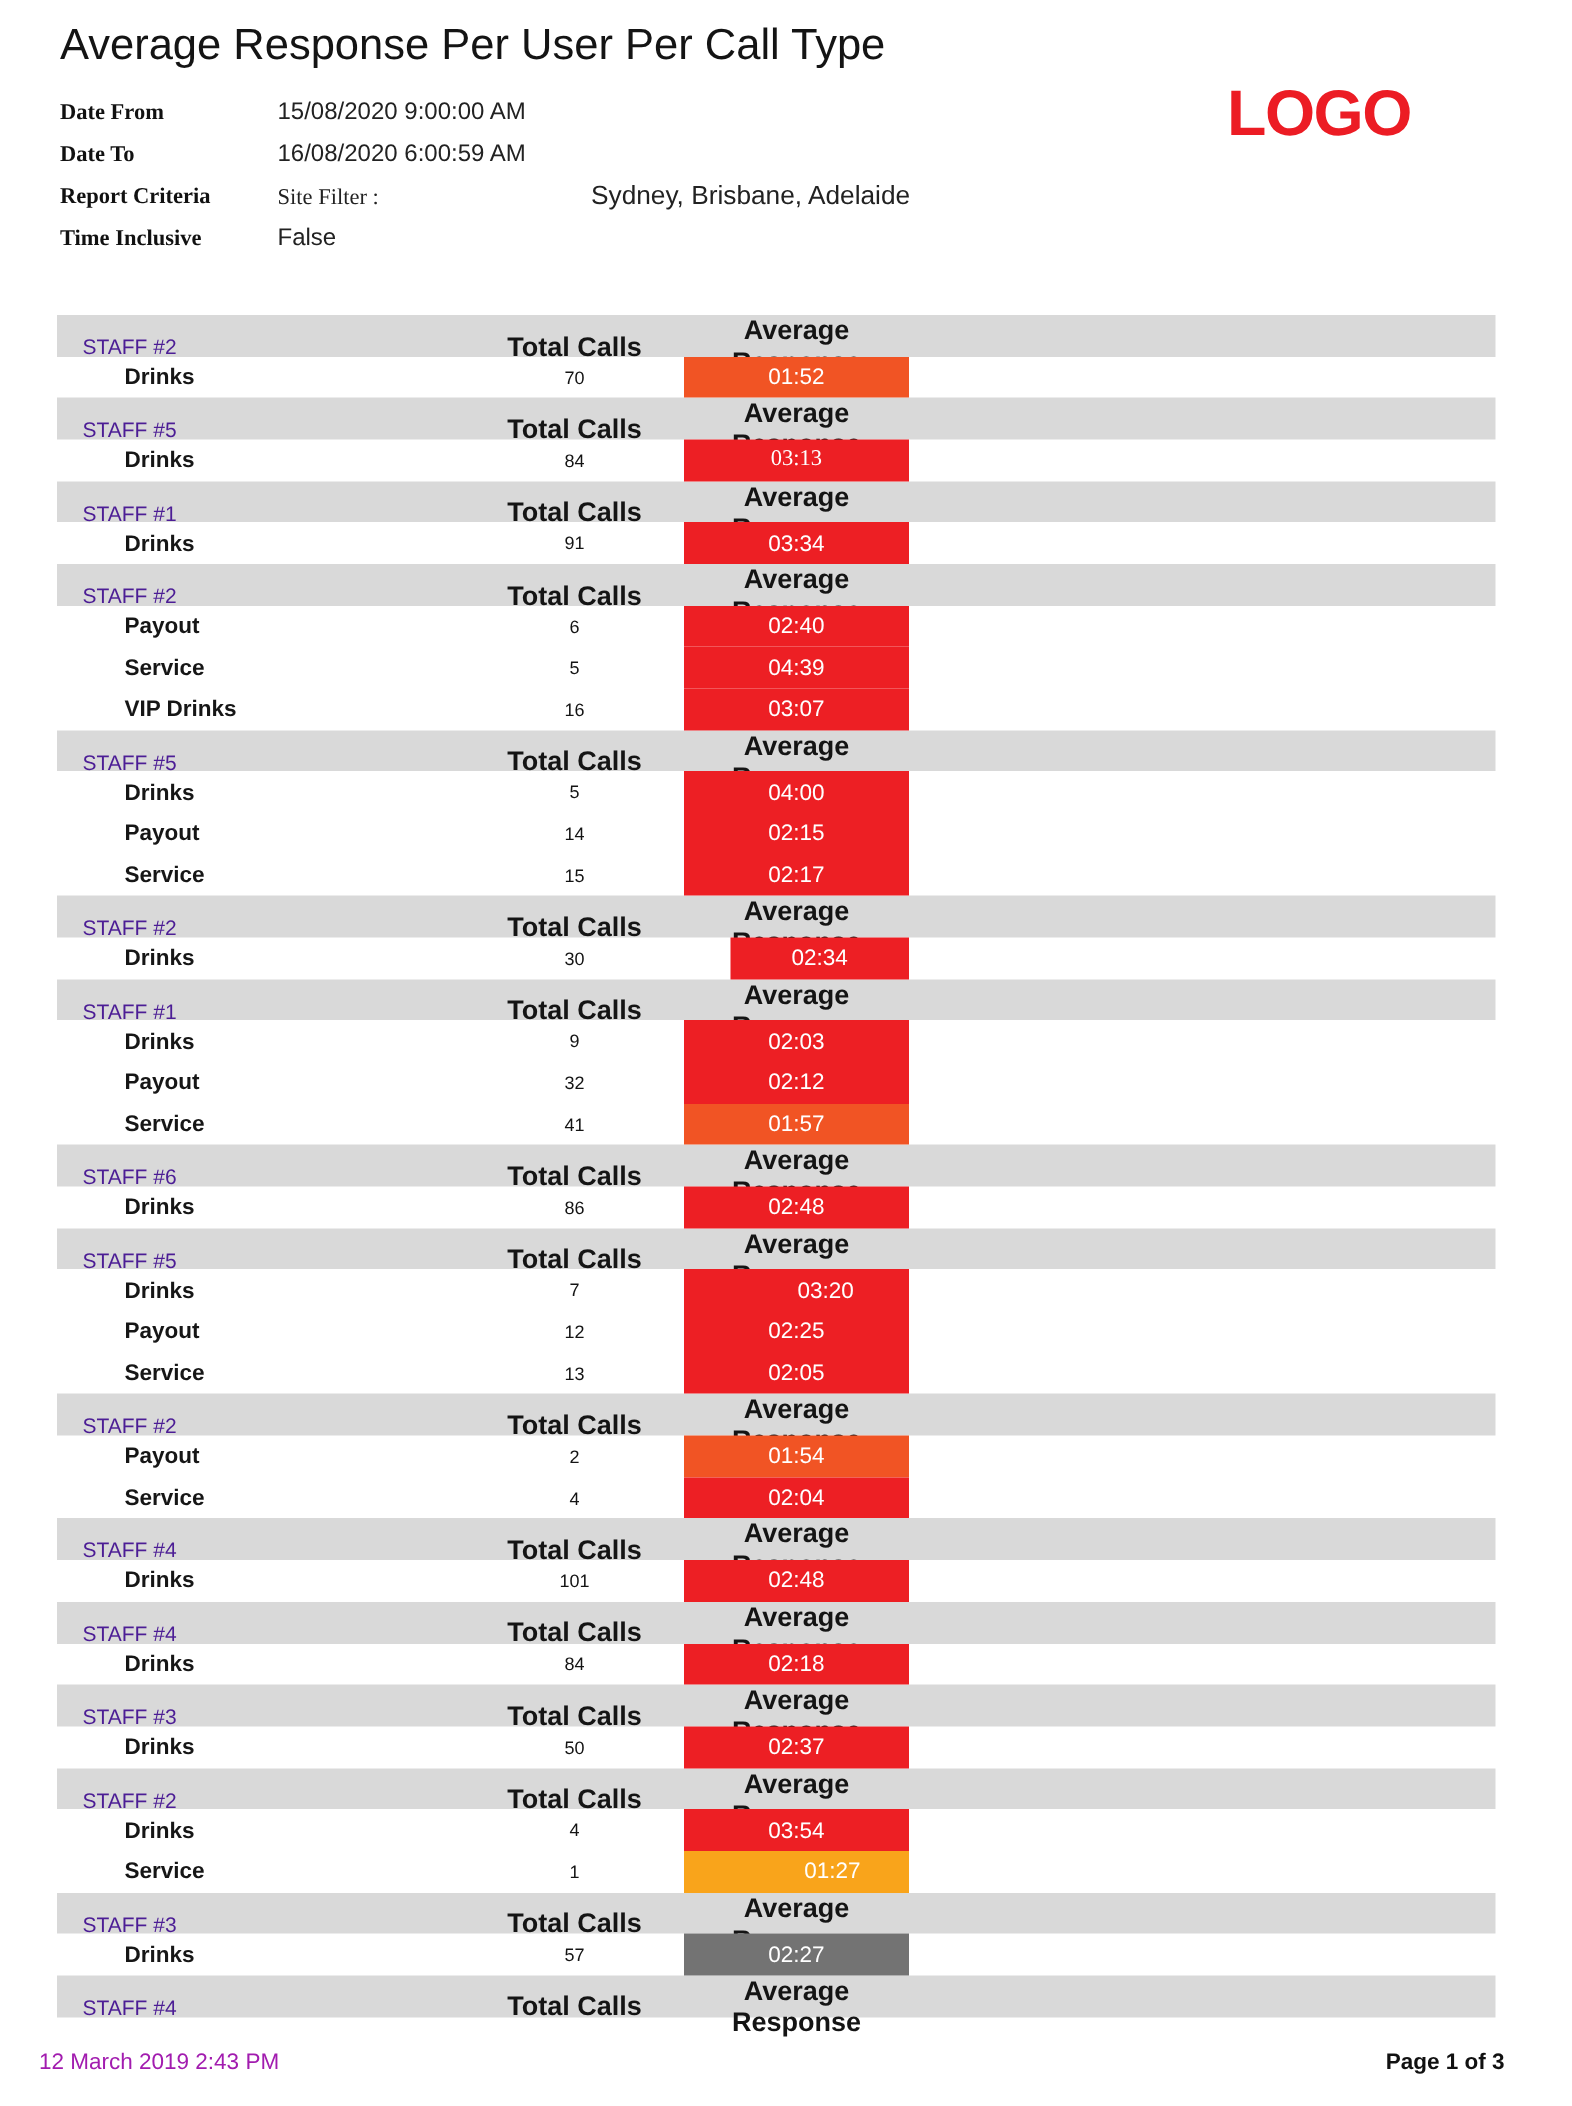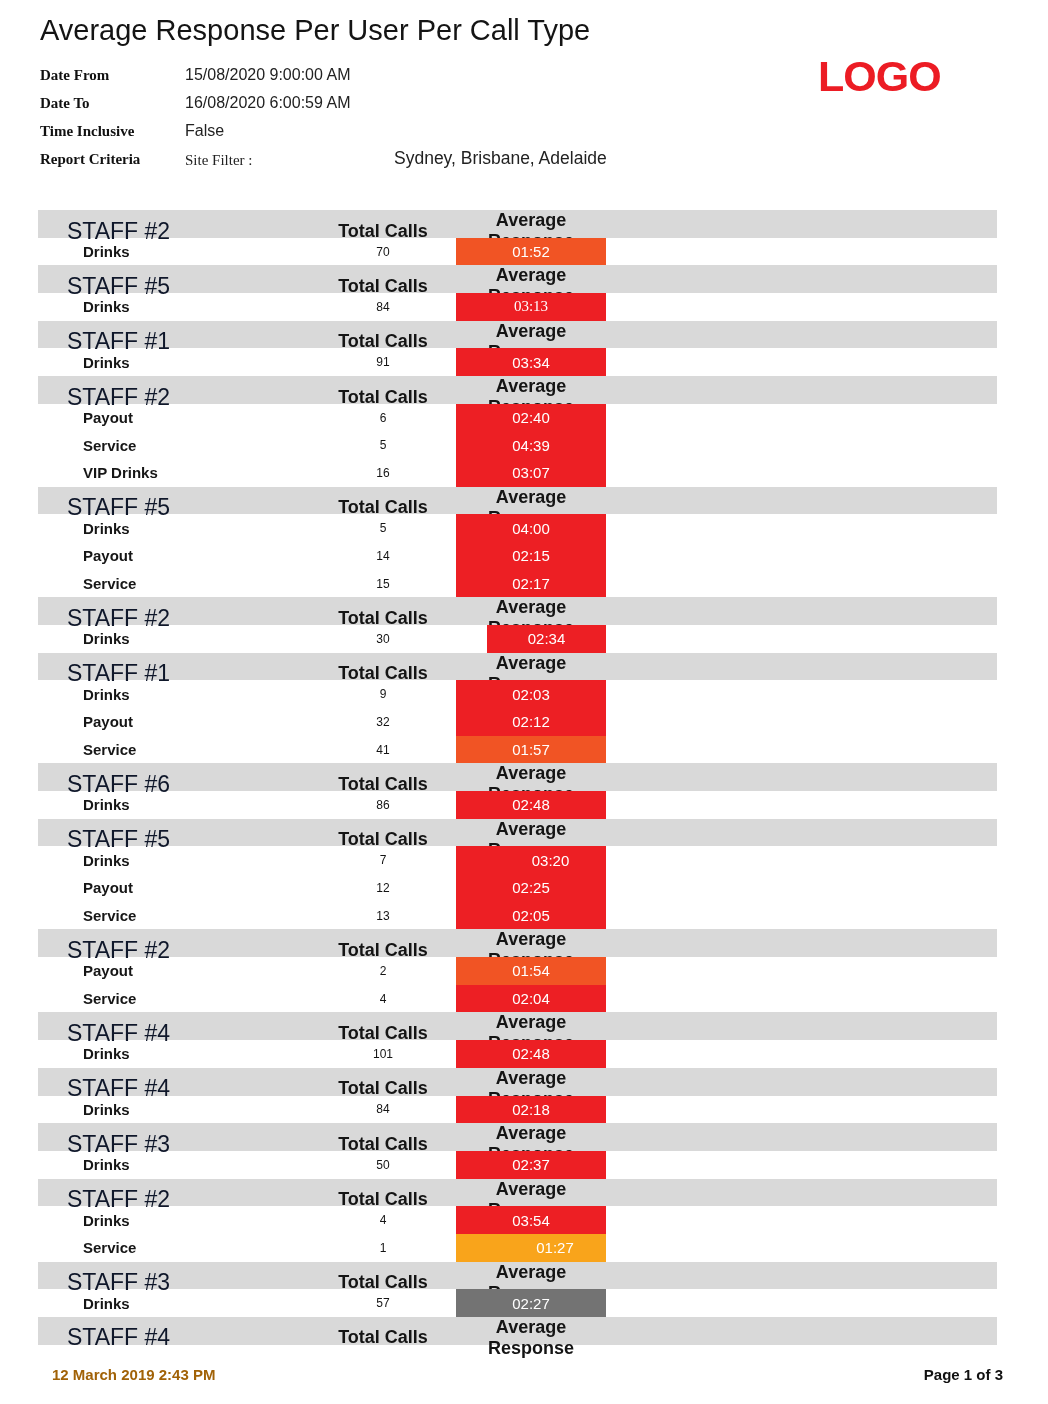--- a/index.html
+++ b/index.html
@@ -45,43 +45,43 @@
   
   .report-table { position: absolute; left: 38px; top: 210px; width: 959px; }
   .row {
     height: 27.68px;
     display: grid;
     grid-template-columns: 283px 124px 11px 150px 1fr;
     align-items: center;
   }
   .row.header { background: #D9D9D9; }
   .staff-label {
-    grid-column: 1; padding-left: 29px;
-    font-size: 23px; font-weight: 400; color: #0f172a;
+    grid-column: 1; padding-left: 17px;
+    font-size: 14px; font-weight: 400; color: #4c1d95;
   }
   .col-calls-h, .col-resp-h {
     font-weight: 700; font-size: 18px; color: #141414; text-align: center;
   }
   .col-calls-h { grid-column: 2; }
   .col-resp-h  { grid-column: 4; }
   .item-label {
     grid-column: 1; padding-left: 45px;
     font-weight: 700; font-size: 15px; color: #161616;
   }
   .calls-val { grid-column: 2; text-align: center; font-size: 12px; color: #141414; }
   .badge {
     grid-column: 4; height: 100%;
     display: flex; align-items: center; justify-content: center;
     color: #ffffff; font-size: 15px;
   }
 
   
   .footer-left {
-    position: absolute; left: 52px; top: 1366px;
-    font-weight: 700; font-size: 15px; color: #a16207;
+    position: absolute; left: 26px; top: 1366px;
+    font-weight: 400; font-size: 15px; color: #a21caf;
   }
   .footer-right {
     position: absolute; right: 45px; top: 1366px;
     font-weight: 700; font-size: 15px; color: #111;
   }
 </style>
 </head>
 <body>
 
 <div class="page-title">Average Response Per User Per Call Type</div>
@@ -90,28 +90,28 @@
 <div class="meta">
   <div class="meta-row">
     <span class="meta-label">Date From</span>
     <span class="meta-value">15/08/2020 9:00:00 AM</span>
   </div>
   <div class="meta-row">
     <span class="meta-label">Date To</span>
     <span class="meta-value">16/08/2020 6:00:59 AM</span>
   </div>
   <div class="meta-row">
-    <span class="meta-label">Time Inclusive</span>
-    <span class="meta-value">False</span>
-  </div>
-  <div class="meta-row">
     <span class="meta-label">Report Criteria</span>
     <span class="meta-value serif">Site Filter :</span>
     <span class="meta-value2">Sydney, Brisbane, Adelaide</span>
   </div>
+  <div class="meta-row">
+    <span class="meta-label">Time Inclusive</span>
+    <span class="meta-value">False</span>
+  </div>
 </div>
 
 <div class="report-table">
     <div class="row header">
       <div class="staff-label">STAFF #2</div>
       <div class="col-calls-h">Total Calls</div>
       <div class="col-resp-h">Average Response</div>
     </div>
     <div class="row data">
       <div class="item-label">Drinks</div>

